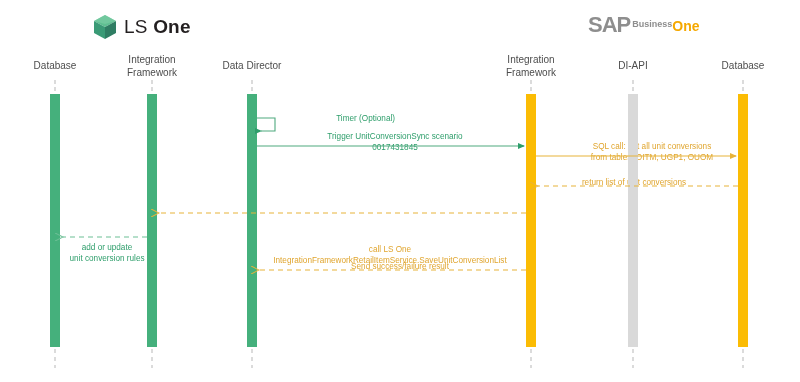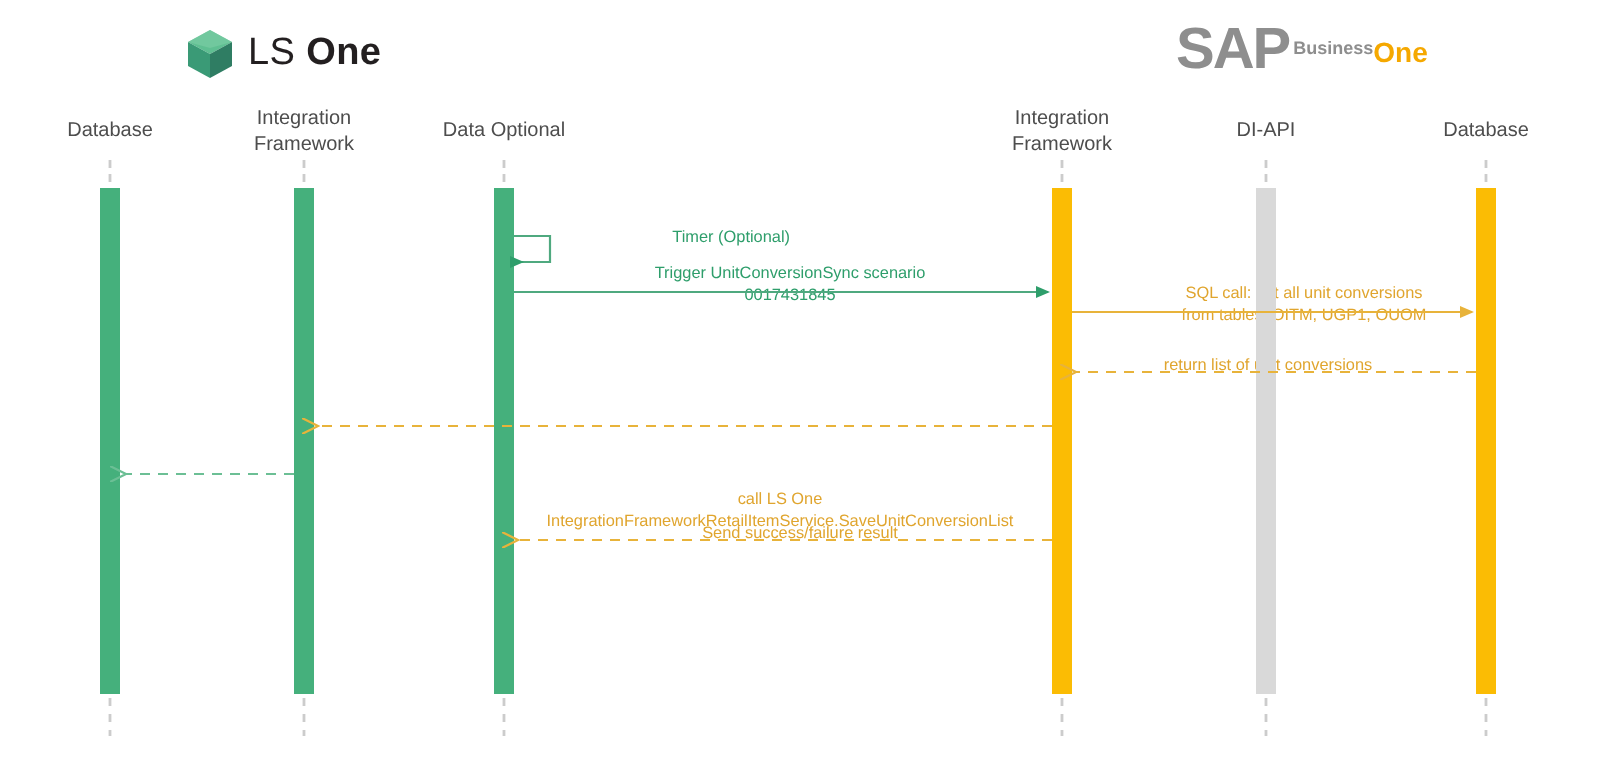--- a/index.html
+++ b/index.html
@@ -44,21 +44,21 @@
   }
   .lsone-text {
     font-size: 19px;
     color: #231f20;
     letter-spacing: .2px;
     font-family: "Liberation Sans", sans-serif;
   }
   .lsone-text b { font-weight: bold; }
   .lsone-text span.ls { font-weight: normal; }
   .sap-mark {
-    font-size: 29px;
+    font-size: 22px;
     font-weight: bold;
     color: #8e8e8e;
     letter-spacing: -1px;
     font-family: "Liberation Sans", sans-serif;
     line-height: 22px;
   }
   .sap-sub {
     display: flex;
     line-height: 1;
     margin-left: 2px;
@@ -108,34 +108,36 @@
     <div class="sap-mark">SAP</div>
     <div class="sap-sub">
       <div class="sap-business">Business</div>
       <div class="sap-one">One</div>
     </div>
   </div>
 
   <div class="lifeline-label" style="left:15px; top:60px; width:80px;">Database</div>
   <div class="lifeline-label" style="left:112px; top:54px; width:80px;">Integration
 Framework</div>
-  <div class="lifeline-label" style="left:207px; top:60px; width:90px;">Data Optional</div>
+  <div class="lifeline-label" style="left:207px; top:60px; width:90px;">Data Director</div>
   <div class="lifeline-label" style="left:491px; top:54px; width:80px;">Integration
 Framework</div>
   <div class="lifeline-label" style="left:593px; top:60px; width:80px;">DI-API</div>
   <div class="lifeline-label" style="left:703px; top:60px; width:80px;">Database</div>
 
   <div class="msg-label msg-green" style="left:275px; top:114px; width:120px; text-align:right;">Timer (Optional)</div>
   <div class="msg-label msg-green" style="left:300px; top:132px; width:190px;">Trigger UnitConversionSync scenario
 0017431845</div>
   <div class="msg-label msg-amber" style="left:547px; top:142px; width:210px;">SQL call: get all unit conversions
 from tables:  OITM, UGP1, OUOM</div>
   <div class="msg-label msg-amber" style="left:559px; top:178px; width:150px;">return list of unit conversions</div>
   <div class="msg-label msg-amber" style="left:205px; top:221px; width:370px;margin-top:24px;">call LS One
 IntegrationFrameworkRetailItemService.SaveUnitConversionList</div>
+  <div class="msg-label msg-green" style="left:52px; top:243px; width:110px;">add or update
+unit conversion rules</div>
   <div class="msg-label msg-amber" style="left:330px; top:262px; width:140px;">Send success/failure result</div>
 
   <svg class="diagram" viewBox="0 0 800 382">
     <defs>
       <marker id="arrow-green" markerWidth="7" markerHeight="7" refX="6" refY="3" orient="auto" markerUnits="userSpaceOnUse">
         <path d="M0,0 L7,3 L0,6 z" fill="#2e9e6b"></path>
       </marker>
       <marker id="arrow-green-l" markerWidth="7" markerHeight="7" refX="1" refY="3" orient="auto" markerUnits="userSpaceOnUse">
         <path d="M7,0 L0,3 L7,6 z" fill="#2e9e6b"></path>
       </marker>

